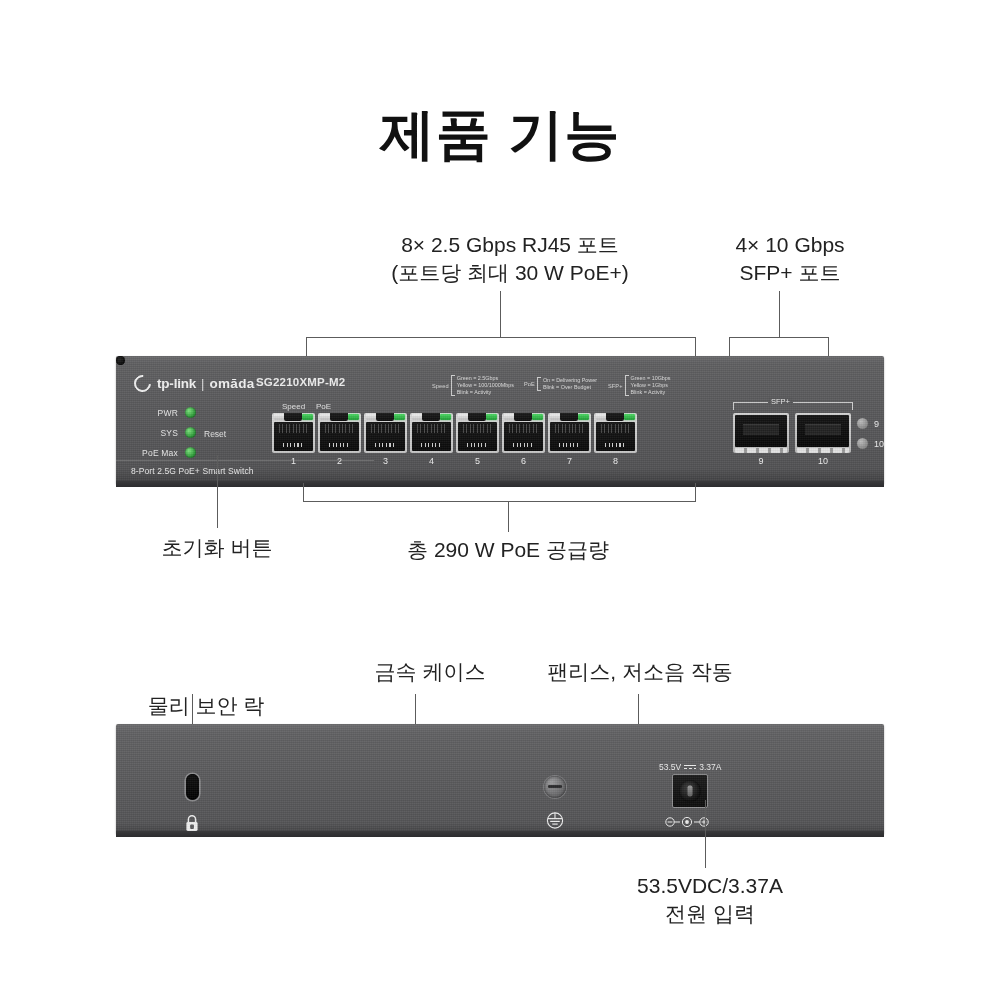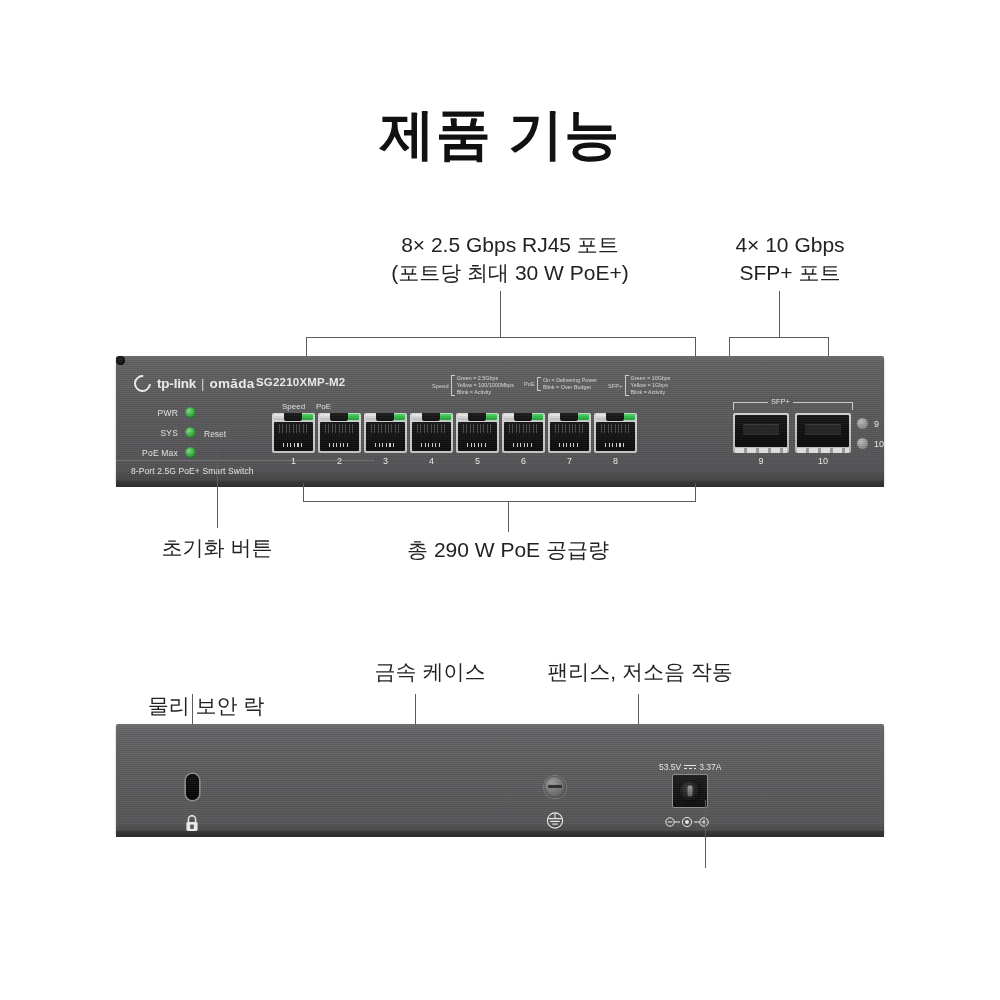--- a/index.html
+++ b/index.html
@@ -445,14 +445,16 @@
         <line x1="30" y1="6" x2="35.8" y2="6" stroke="#ededed" stroke-width="1"></line>
         <circle cx="40" cy="6" r="4.2" fill="none" stroke="#ededed" stroke-width="1"></circle>
         <line x1="37.6" y1="6" x2="42.4" y2="6" stroke="#ededed" stroke-width="1"></line>
         <line x1="40" y1="3.6" x2="40" y2="8.4" stroke="#ededed" stroke-width="1"></line>
       </svg>
     </div>
   </div>
   <div class="abs" id="rear-bottom-edge"></div>
 
   <div class="abs lead" style="left:705px;top:800px;height:68px;"></div>
+  <div class="abs callout" style="left:590px;top:872px;width:240px;">53.5VDC/3.37A
+전원 입력</div>
 
 </div>
 
 </body></html>

